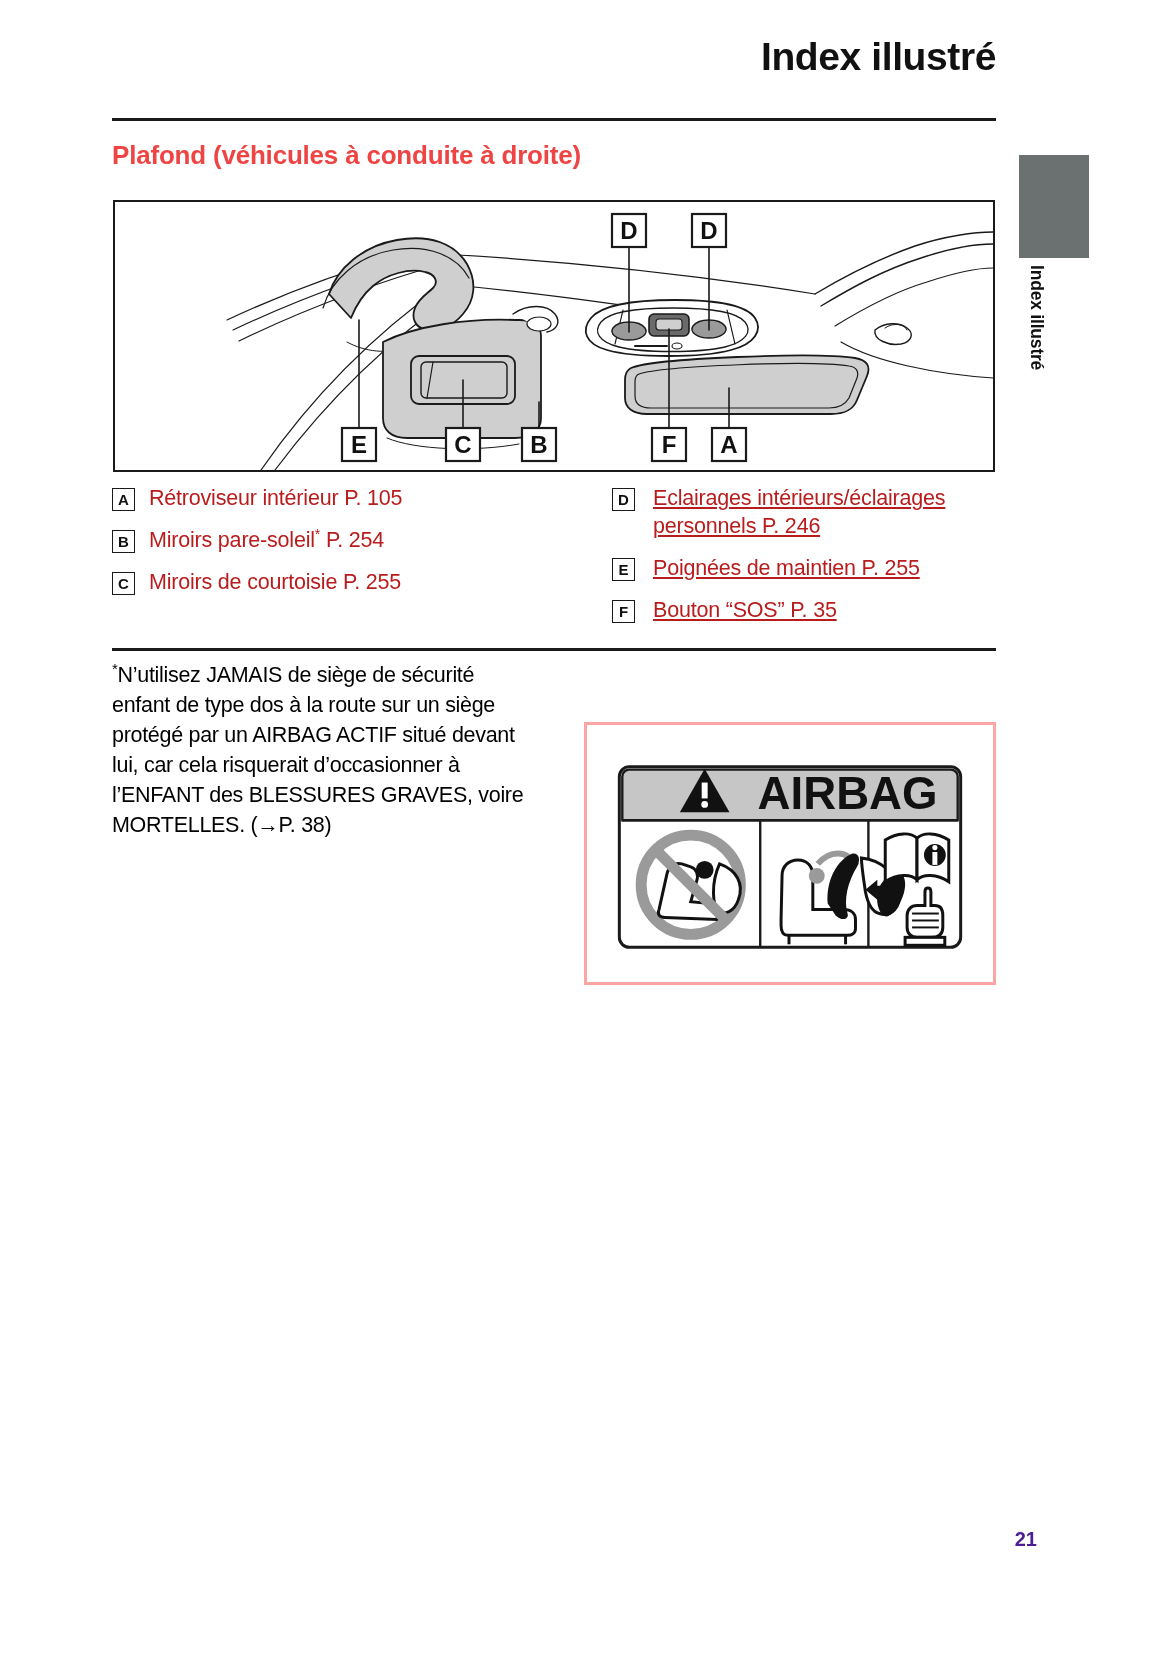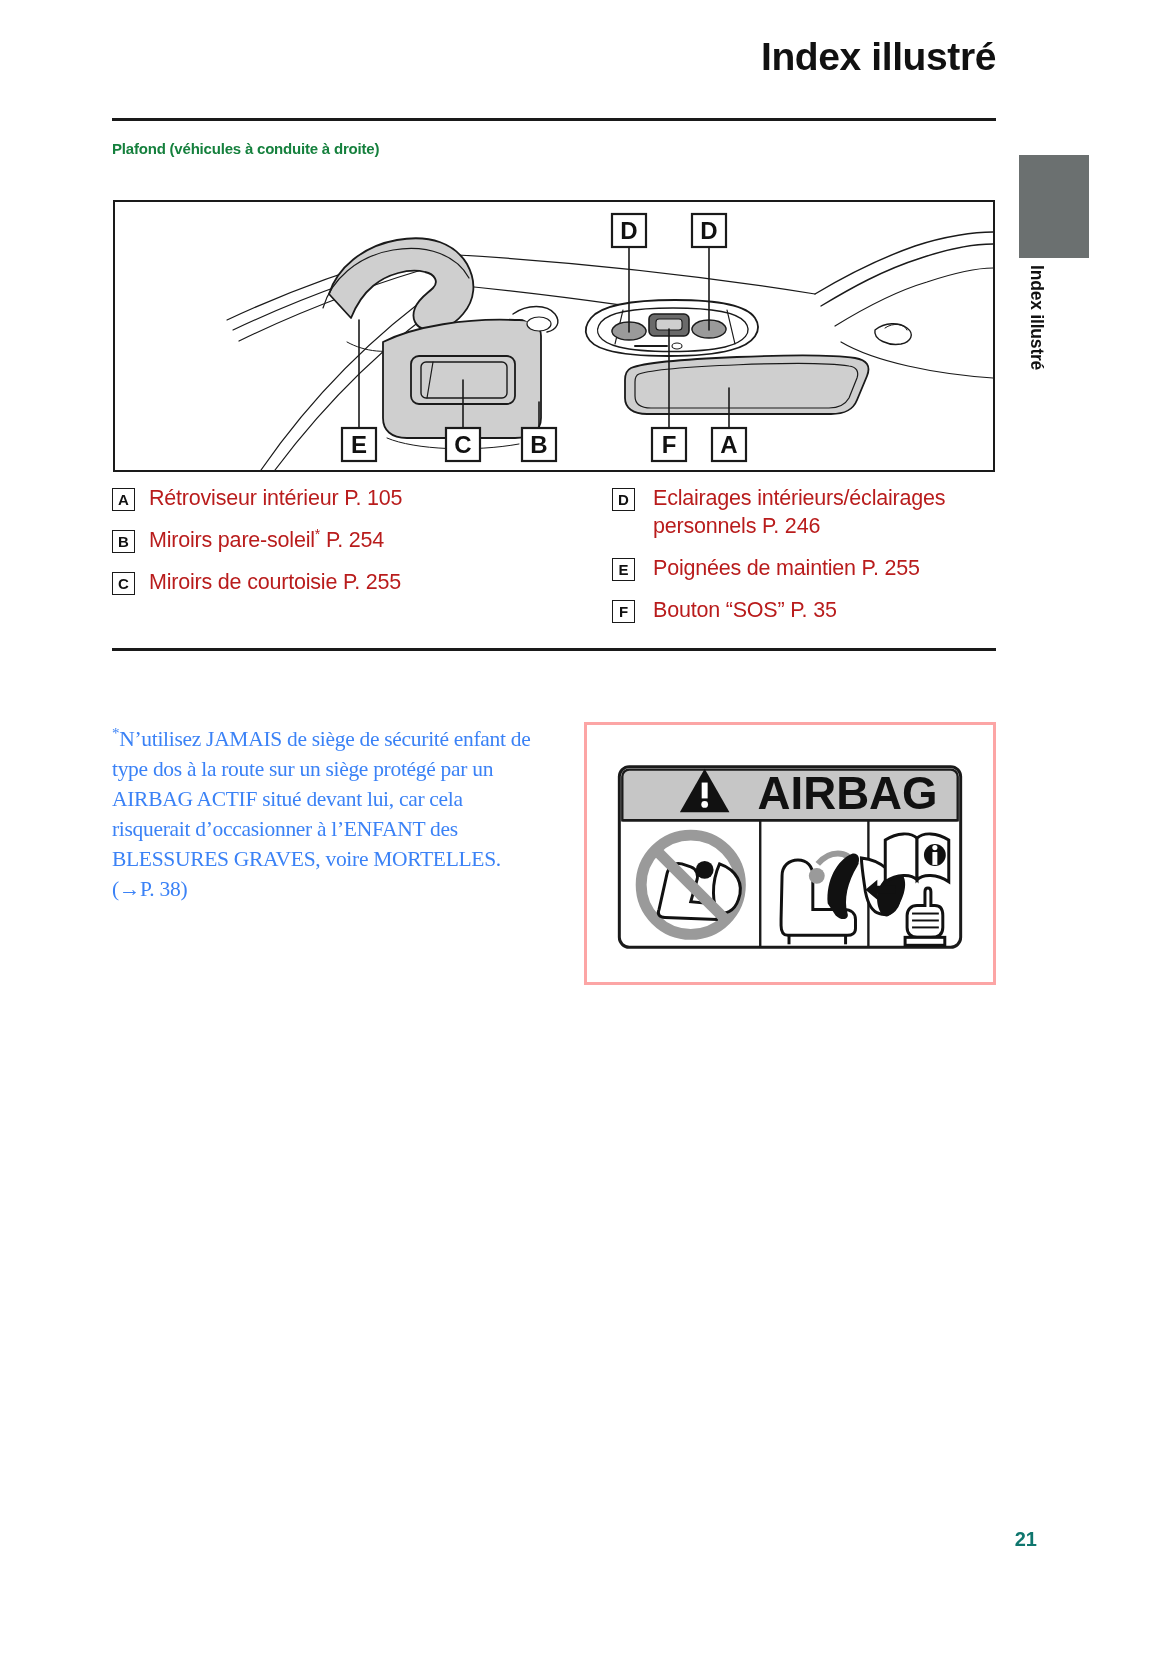--- a/index.html
+++ b/index.html
@@ -42,23 +42,23 @@
     width: 884px;
     height: 3px;
     background: #1a1a1a;
   }
 
   
   .section-heading {
     position: absolute;
     left: 112px;
     top: 140px;
-    font-size: 15px;
+    font-size: 26px;
     font-weight: 700;
-    color: #15803d;
+    color: #ef4444;
     letter-spacing: -0.2px;
   }
 
   
   .figure-box {
     position: absolute;
     left: 113px;
     top: 200px;
     width: 882px;
     height: 272px;
@@ -109,43 +109,42 @@
     font-size: 21.5px;
     line-height: 28px;
     color: #b91c1c;
     letter-spacing: -0.2px;
   }
   .legend-item .ltext sup {
     font-size: 14px;
     vertical-align: super;
     line-height: 0;
   }
-  .legend-col.right .legend-item .ltext { margin-left: 18px; }
+  .legend-col.right .legend-item .ltext { margin-left: 18px; text-decoration: underline; }
 
   
   .bottom-rule {
     position: absolute;
     left: 112px;
     top: 648px;
     width: 884px;
     height: 3px;
     background: #1a1a1a;
   }
 
   
   .warning-text {
     position: absolute;
     left: 112px;
-    top: 724px;
+    top: 660px;
     width: 420px;
     font-size: 21.5px;
     line-height: 30px;
     letter-spacing: -0.3px;
-    color: #3b82f6;
-    font-family: Liberation Serif, serif;
+    color: #000000;
   }
   .warning-text sup.star {
     font-size: 15px;
     vertical-align: super;
     line-height: 0;
   }
 
   
   .airbag-box {
     position: absolute;
@@ -182,21 +181,21 @@
     white-space: nowrap;
   }
 
   
   .page-number {
     position: absolute;
     right: 168px;
     top: 1528px;
     font-size: 20px;
     font-weight: 700;
-    color: #0f766e;
+    color: #4c1d95;
   }
 </style>
 </head>
 <body>
 
 <div class="page">
 
   <div class="page-header">
     <div class="title">Index illustré</div>
   </div>

